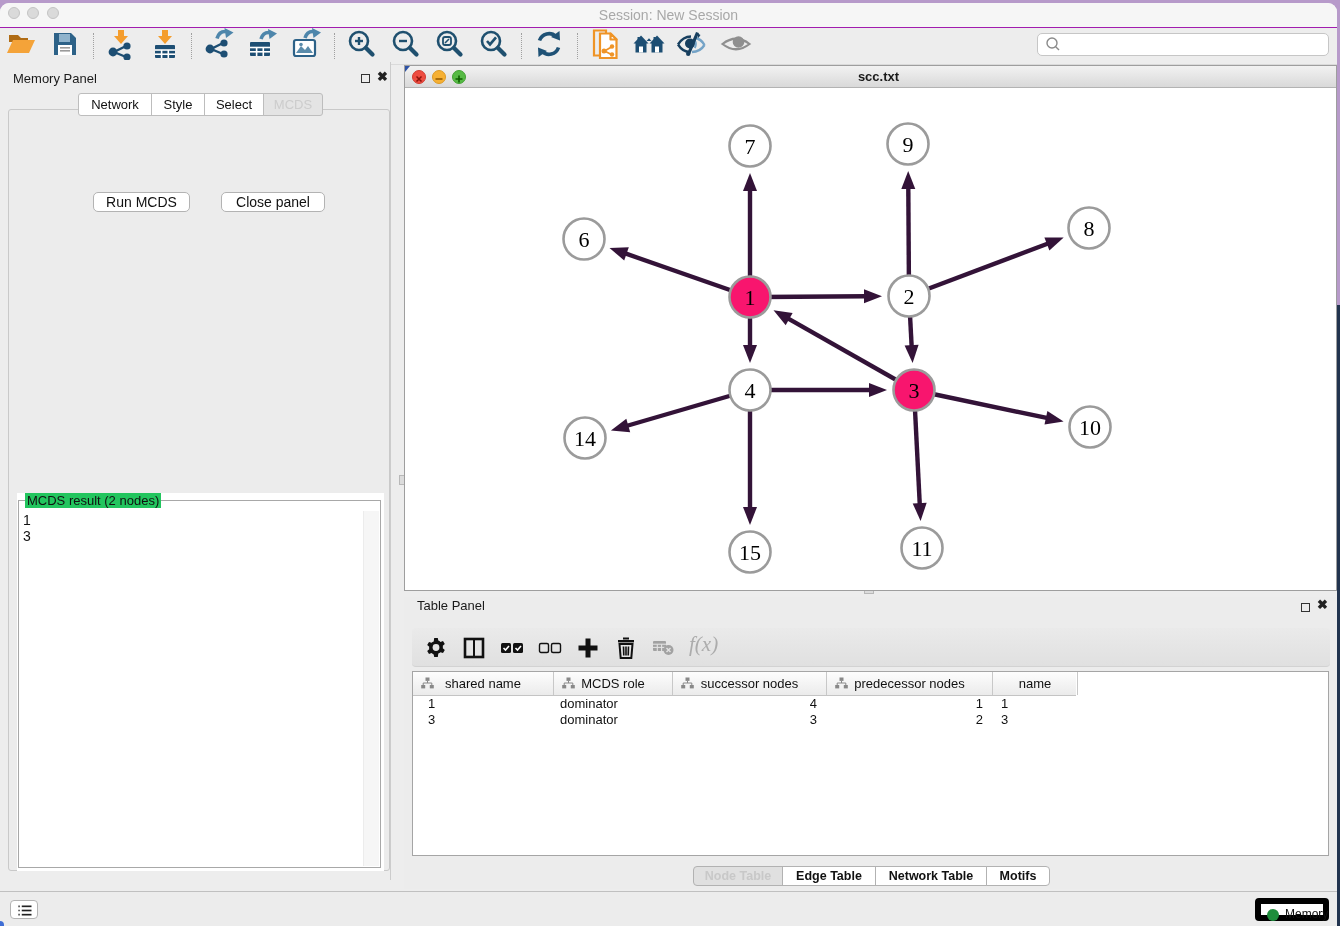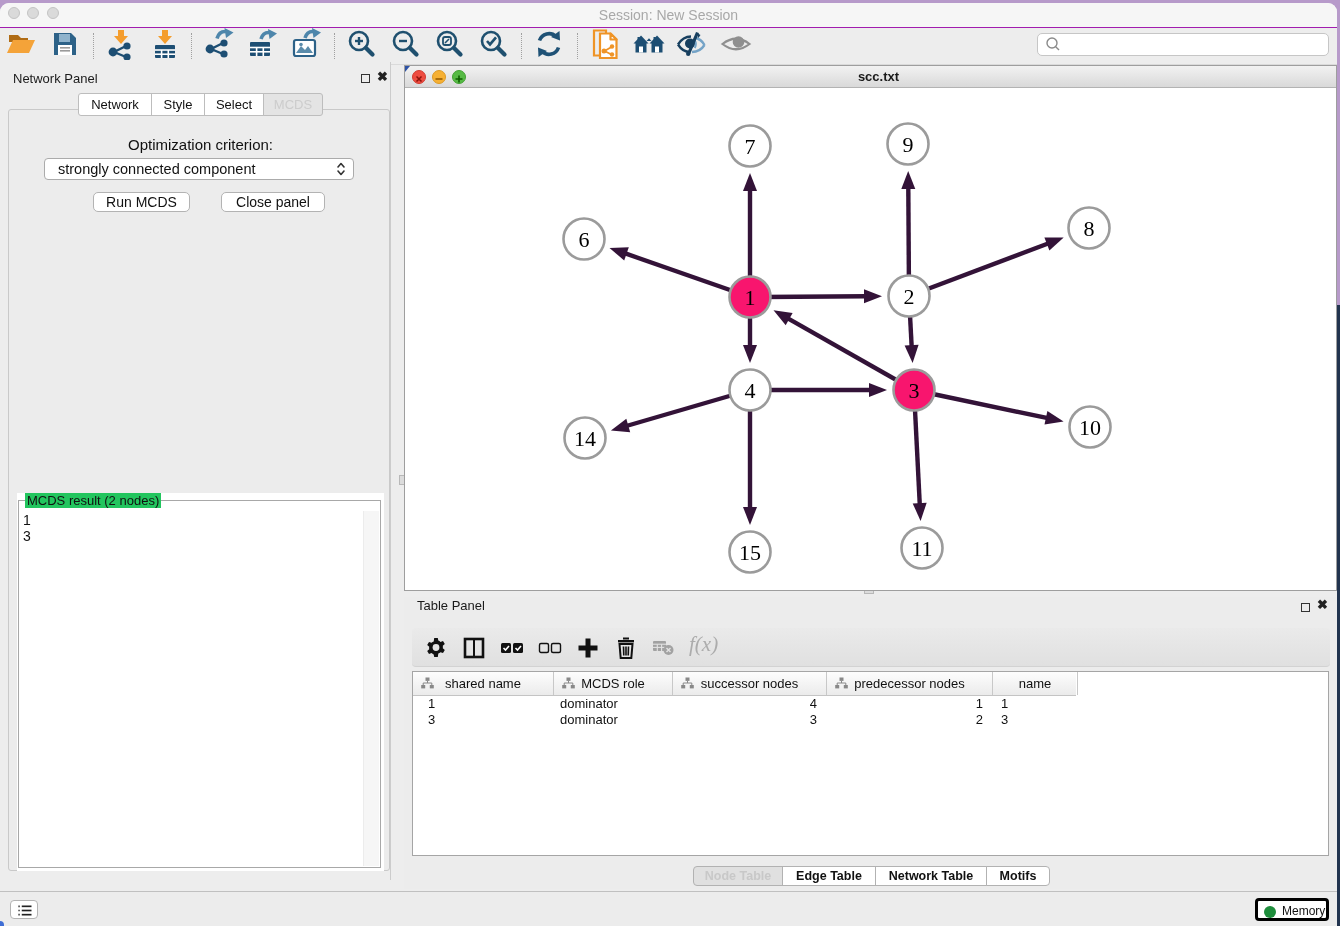--- a/index.html
+++ b/index.html
@@ -51,21 +51,21 @@
 .hcell{position:absolute;top:0;height:23px;border-right:1px solid #c8c8c8;box-sizing:border-box;font-size:13px;text-align:center;line-height:23px;color:#111;}
 .hicon{position:absolute;left:8px;top:5px;}
 .trow{position:absolute;left:0;width:917px;height:16px;font-size:13px;color:#111;}
 .tcell{position:absolute;top:0;height:16px;line-height:16px;}
 
 .btab{position:absolute;top:269px;height:20px;background:#fff;border:1px solid #b2b2b2;box-sizing:border-box;font-size:12.5px;font-weight:bold;text-align:center;line-height:18px;color:#111;}
 
 
 #statusbar{position:absolute;left:0;top:888px;width:1337px;height:35px;background:#ececec;border-top:1px solid #c0c0c0;box-sizing:border-box;}
 #list-btn{position:absolute;left:10px;top:8px;width:28px;height:19px;background:#fff;border:1px solid #b3b3b3;border-radius:4px;box-sizing:border-box;}
-#mem-btn{position:absolute;left:1255px;top:6px;width:74px;height:23px;background:#fff;border:3px solid #000000;border-radius:4px;box-sizing:border-box;font-size:12px;color:#111;line-height:21px;padding-left:24px;}
+#mem-btn{position:absolute;left:1255px;top:6px;width:74px;height:23px;background:#fff;border:6px solid #000000;border-radius:4px;box-sizing:border-box;font-size:12px;color:#111;line-height:21px;padding-left:24px;}
 #mem-dot{position:absolute;left:6px;top:5px;width:12px;height:12px;border-radius:50%;background:#1e8d3c;}
 </style>
 </head>
 <body>
 <div id="win">
   <div id="titlebar">
     <div class="tl" style="left:8px;"></div>
     <div class="tl" style="left:27px;"></div>
     <div class="tl" style="left:47px;"></div>
     <div id="title-text">Session: New Session</div>
@@ -210,35 +210,28 @@
     <div class="sep" style="left:577px;"></div>
     <div id="searchbox">
       <svg width="18" height="18" style="position:absolute;left:6px;top:1px;" viewBox="0 0 18 18">
           <circle cx="8" cy="8" r="5" fill="none" stroke="#8a8a8a" stroke-width="1.4"></circle>
           <line x1="11.7" y1="11.7" x2="15" y2="15" stroke="#8a8a8a" stroke-width="1.4"></line>
         </svg>
     </div>
   </div>
 
   <div id="cpanel">
-    <div id="cp-title">Network Panel</div>
+    <div id="cp-title">Memory Panel</div>
     <div id="cp-float"></div>
     <div id="cp-close">✖</div>
     <div id="cp-content"></div>
     <div class="tab" style="left:78px;width:74px;border-radius:3px 0 0 3px;">Network</div>
     <div class="tab" style="left:151px;width:54px;">Style</div>
     <div class="tab" style="left:204px;width:60px;">Select</div>
     <div class="tab" style="left:263px;width:60px;background:#e4e4e4;color:#ccc;border-radius:0 3px 3px 0;">MCDS</div>
-    <div id="opt-label">Optimization criterion:</div>
-    <div id="dropdown">strongly connected component
-      <svg width="10" height="14" style="position:absolute;right:7px;top:3px;" viewBox="0 0 10 14">
-          <path d="M2 5 L5 1.5 L8 5" fill="none" stroke="#333" stroke-width="1.6" stroke-linecap="round" stroke-linejoin="round"></path>
-          <path d="M2 9 L5 12.5 L8 9" fill="none" stroke="#333" stroke-width="1.6" stroke-linecap="round" stroke-linejoin="round"></path>
-        </svg>
-    </div>
     <div class="btn" style="left:93px;width:97px;">Run MCDS</div>
     <div class="btn" style="left:221px;width:104px;">Close panel</div>
     <div id="mcds-white">
       <div id="mcds-border"></div>
       <div id="mcds-scroll"></div>
       <div id="mcds-legend">MCDS result (2 nodes)</div>
       <div id="mcds-lines">1<br>3</div>
     </div>
   </div>
 

